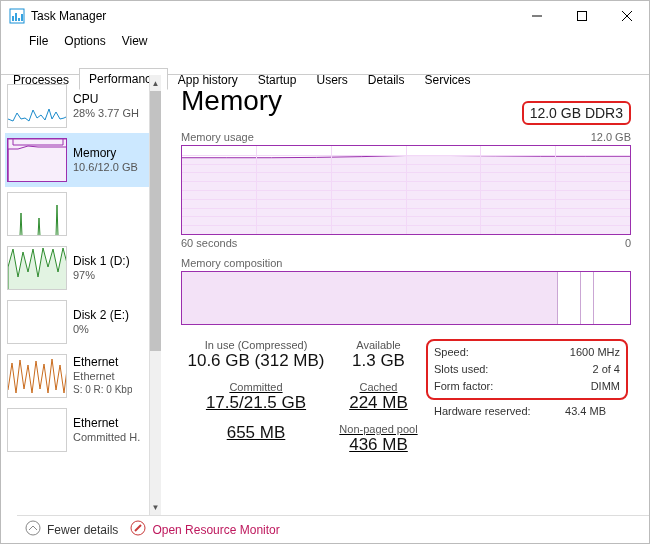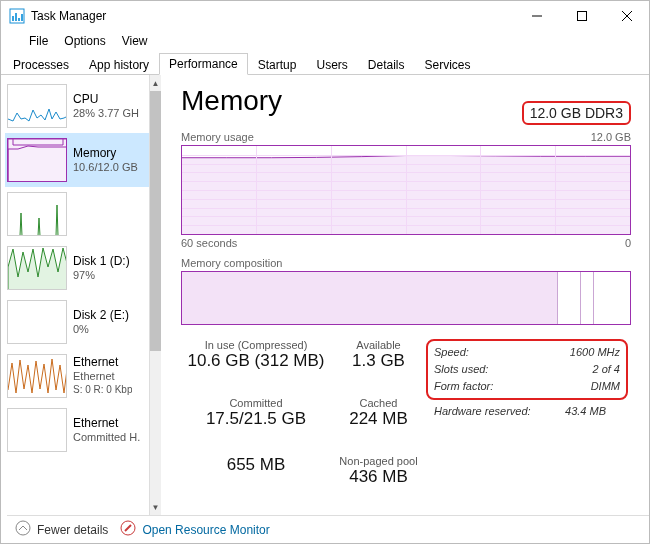--- a/index.html
+++ b/index.html
@@ -11,21 +11,21 @@
   .titlebar .title { font-size: 12px; flex: 1; }
   .winbtn { width: 45px; height: 29px; display: flex; align-items: center; justify-content: center; }
   .winbtn svg { pointer-events: none; }
 
   
   .menubar { height: 20px; display: flex; align-items: center; padding-left: 20px; gap: 0; }
   .menubar .mitem { font-size: 12px; padding: 2px 8px; }
 
   
   .tabs { display: flex; align-items: flex-end; padding-left: 2px; border-bottom: 1px solid #ccc; height: 24px; background:#fff; }
-  .tab { font-size: 12px; padding: 3px 9px; border: 1px solid transparent; border-bottom: none; position: relative; top: 1px; color:#000; }
+  .tab { font-size: 12px; padding: 3px 9px; border: 1px solid transparent; border-bottom: none; position: relative; top: 16px; color:#000; }
   .tab.active { border-color: #ccc; background: #fff; border-bottom: 1px solid #fff; }
 
   
   .content { display: flex; height: 440px; }
 
   
   .sidebar { width: 160px; display: flex; border-right: 0; }
   .sidelist { width: 148px; overflow: hidden; padding: 4px 0 0 4px; }
   .side-scrollbar { width: 12px; background: #f0f0f0; border-left: 1px solid #ddd; position: relative; }
   .side-thumb { position: absolute; left: 0; right: 0; top: 16px; height: 260px; background: #c2c2c2; }
@@ -54,30 +54,30 @@
 
   .axis-row { display:flex; justify-content:space-between; font-size:11px; color:#666; margin-top:2px; }
 
   .comp-label { font-size:11px; color:#666; margin-top:8px; }
   .comp-box { border:1px solid #9b2fae; height:54px; margin-top:2px; position:relative; background:#fff; }
 
   .stats { margin-top:14px; display:flex; gap:0; }
   .stats .colblock { width:150px;text-align:center; }
   .stats .lbl { font-size:11px; color:#555; }
   .stats .val { font-size:17px; color:#111; margin-top:0; }
-  .stats .row2 { margin-top:26px; }
-
-  .rightstats { font-size:11px; color:#333;font-style:italic; }
+  .stats .row2 { margin-top:10px;text-decoration:underline; }
+
+  .rightstats { font-size:11px; color:#333; }
   .rightstats .rsrow { display:flex; justify-content:space-between; width:186px; line-height:17px; }
   .rs-callout { border:2px solid #e02020; border-radius:8px; padding:3px 6px; }
 
   
-  .footer { position:absolute; bottom:0; left:6px; right:0; height:28px; border-top:1px solid #ddd; display:flex; align-items:center; padding:0 8px; gap:12px; background:#fff; }
+  .footer { position:absolute; bottom:0; left:16px; right:0; height:28px; border-top:1px solid #ddd; display:flex; align-items:center; padding:0 8px; gap:12px; background:#fff; }
   .footer .fbtn { display:flex; align-items:center; gap:6px; font-size:12px; color:#333; }
-  .footer .flink { color:#0369a1;text-align:right; }
+  .footer .flink { color:#be185d;text-align:right; }
 
   
   .mem-thumb-shape { width:100%; height:100%; }
 </style>
 </head>
 <body>
 
 <div class="titlebar">
   <span class="app-icon">
     <svg width="16" height="16">
@@ -108,22 +108,22 @@
 </div>
 
 <div class="menubar">
   <span class="mitem">File</span>
   <span class="mitem">Options</span>
   <span class="mitem">View</span>
 </div>
 
 <div class="tabs">
   <div class="tab">Processes</div>
+  <div class="tab active">Performance</div>
   <div class="tab">App history</div>
-  <div class="tab active">Performance</div>
   <div class="tab">Startup</div>
   <div class="tab">Users</div>
   <div class="tab">Details</div>
   <div class="tab">Services</div>
 </div>
 
 <div class="content">
 
   <div class="sidebar">
     <div class="sidelist">

